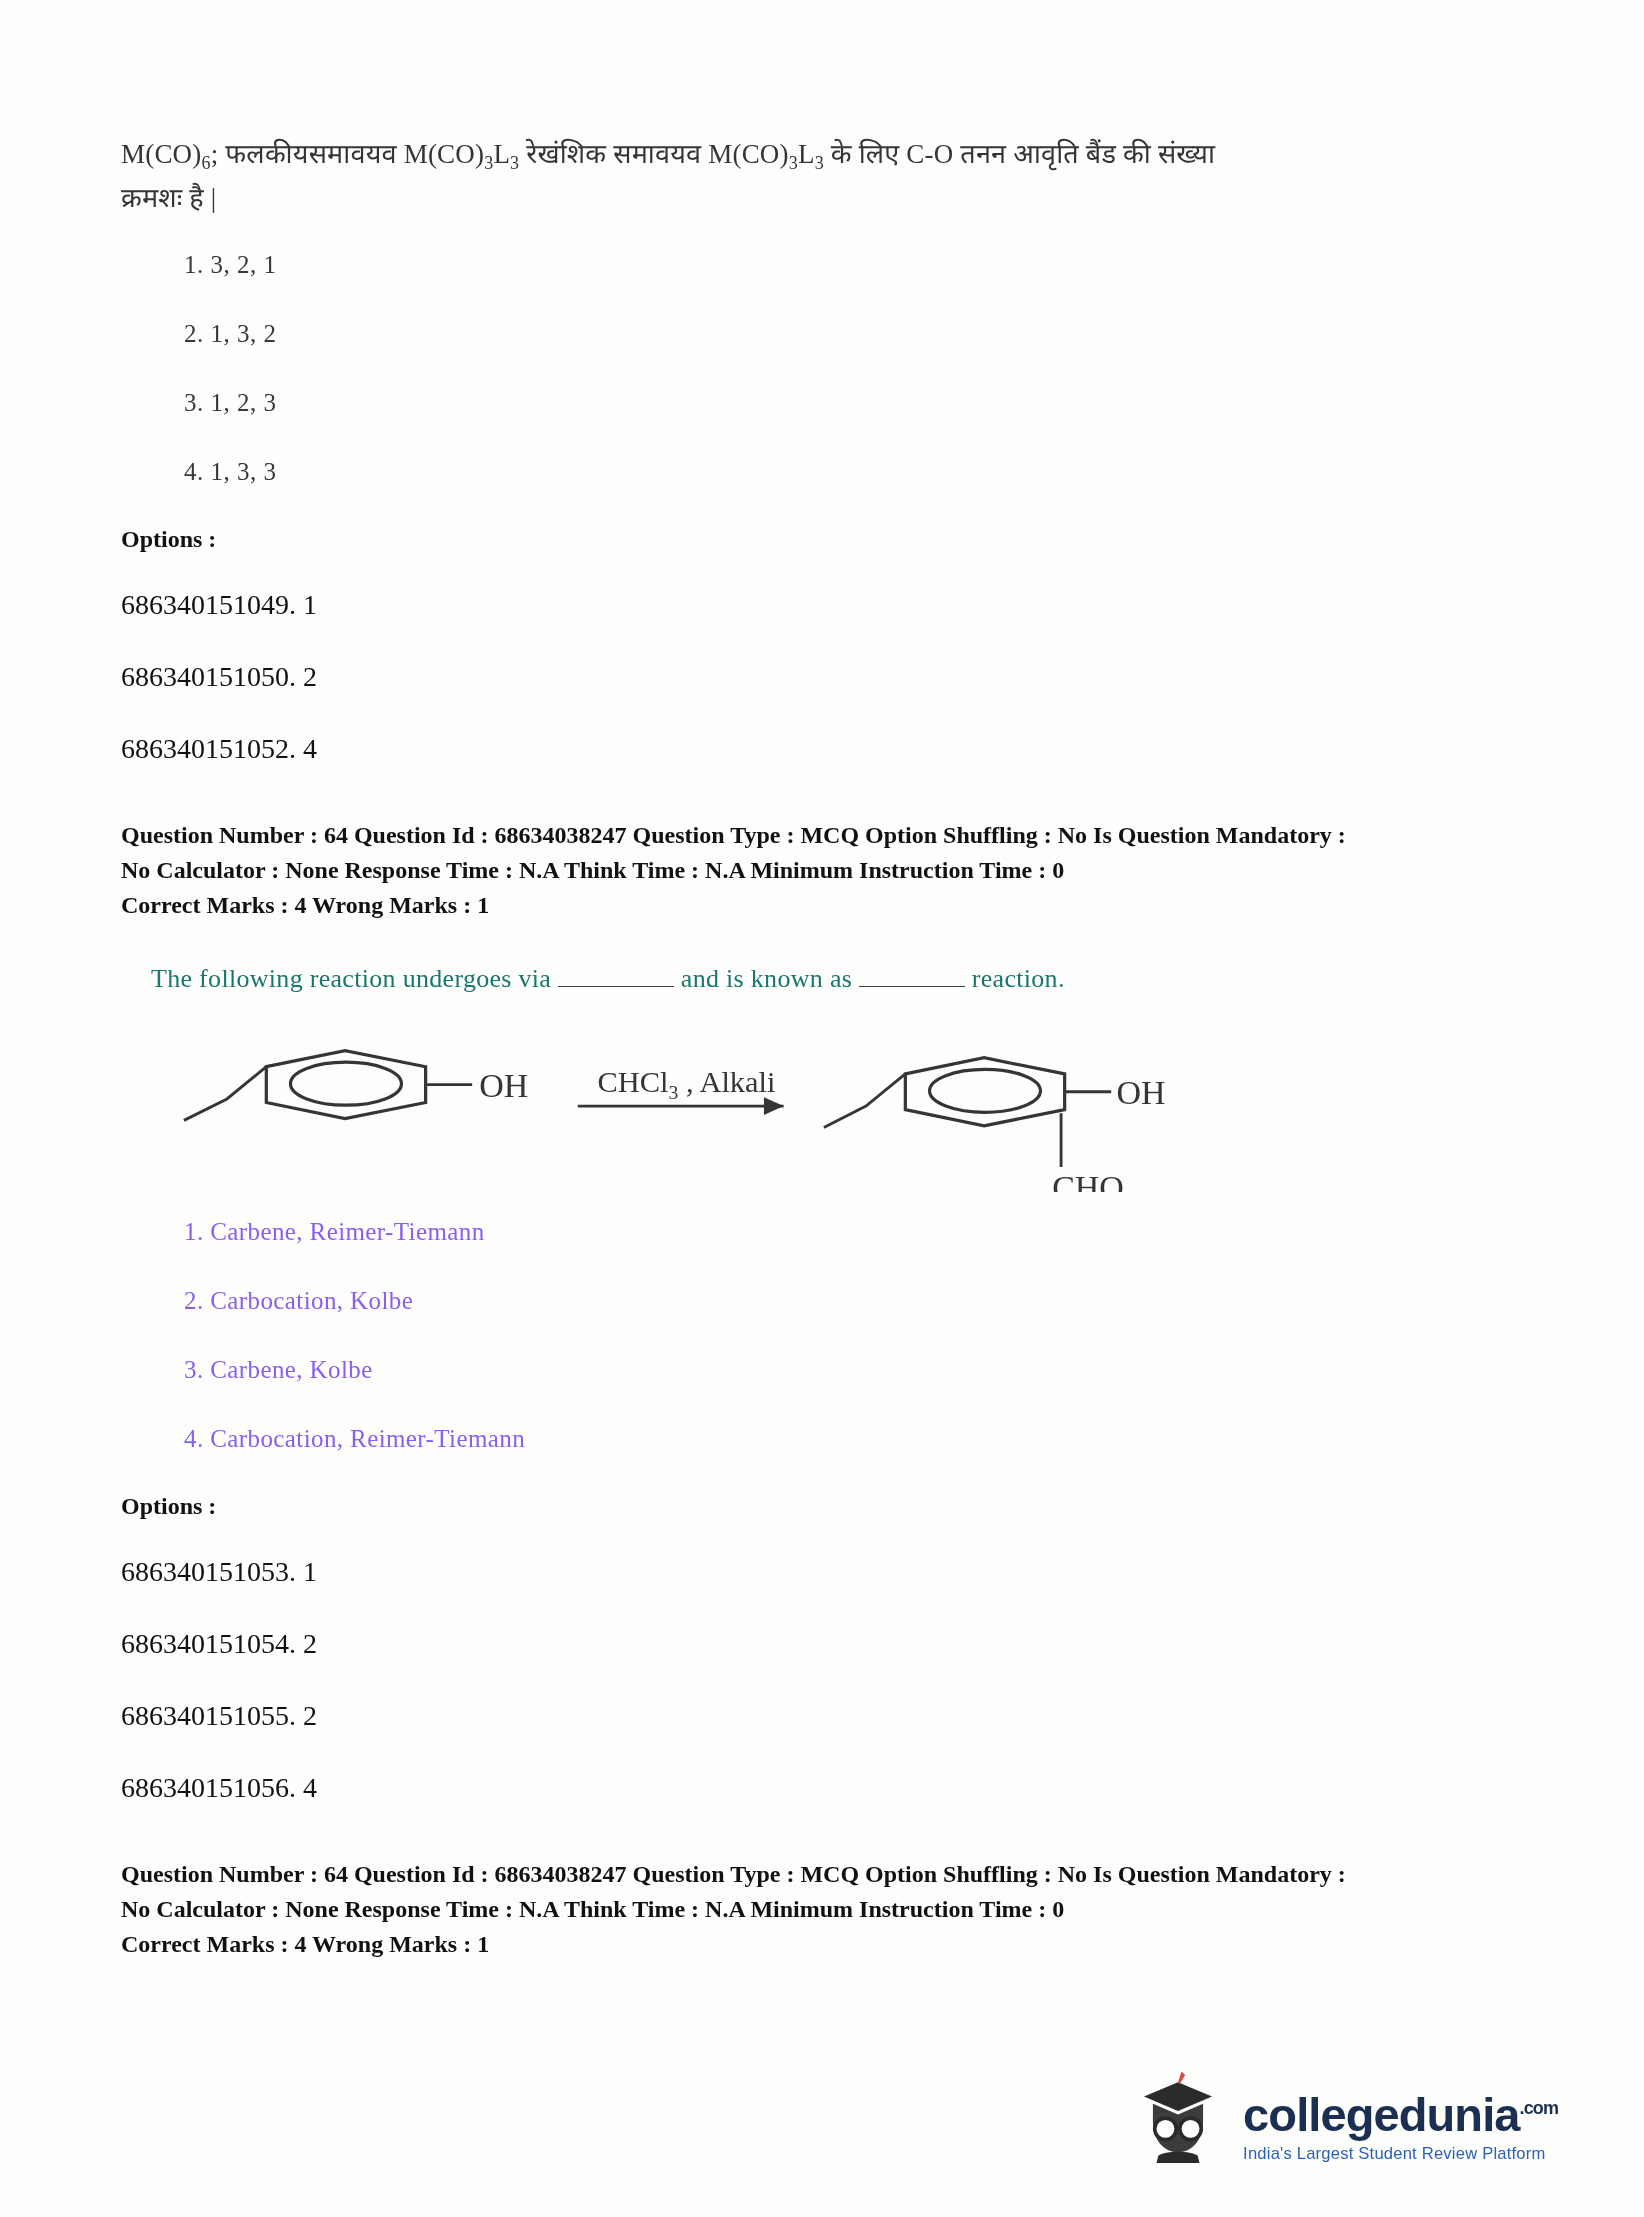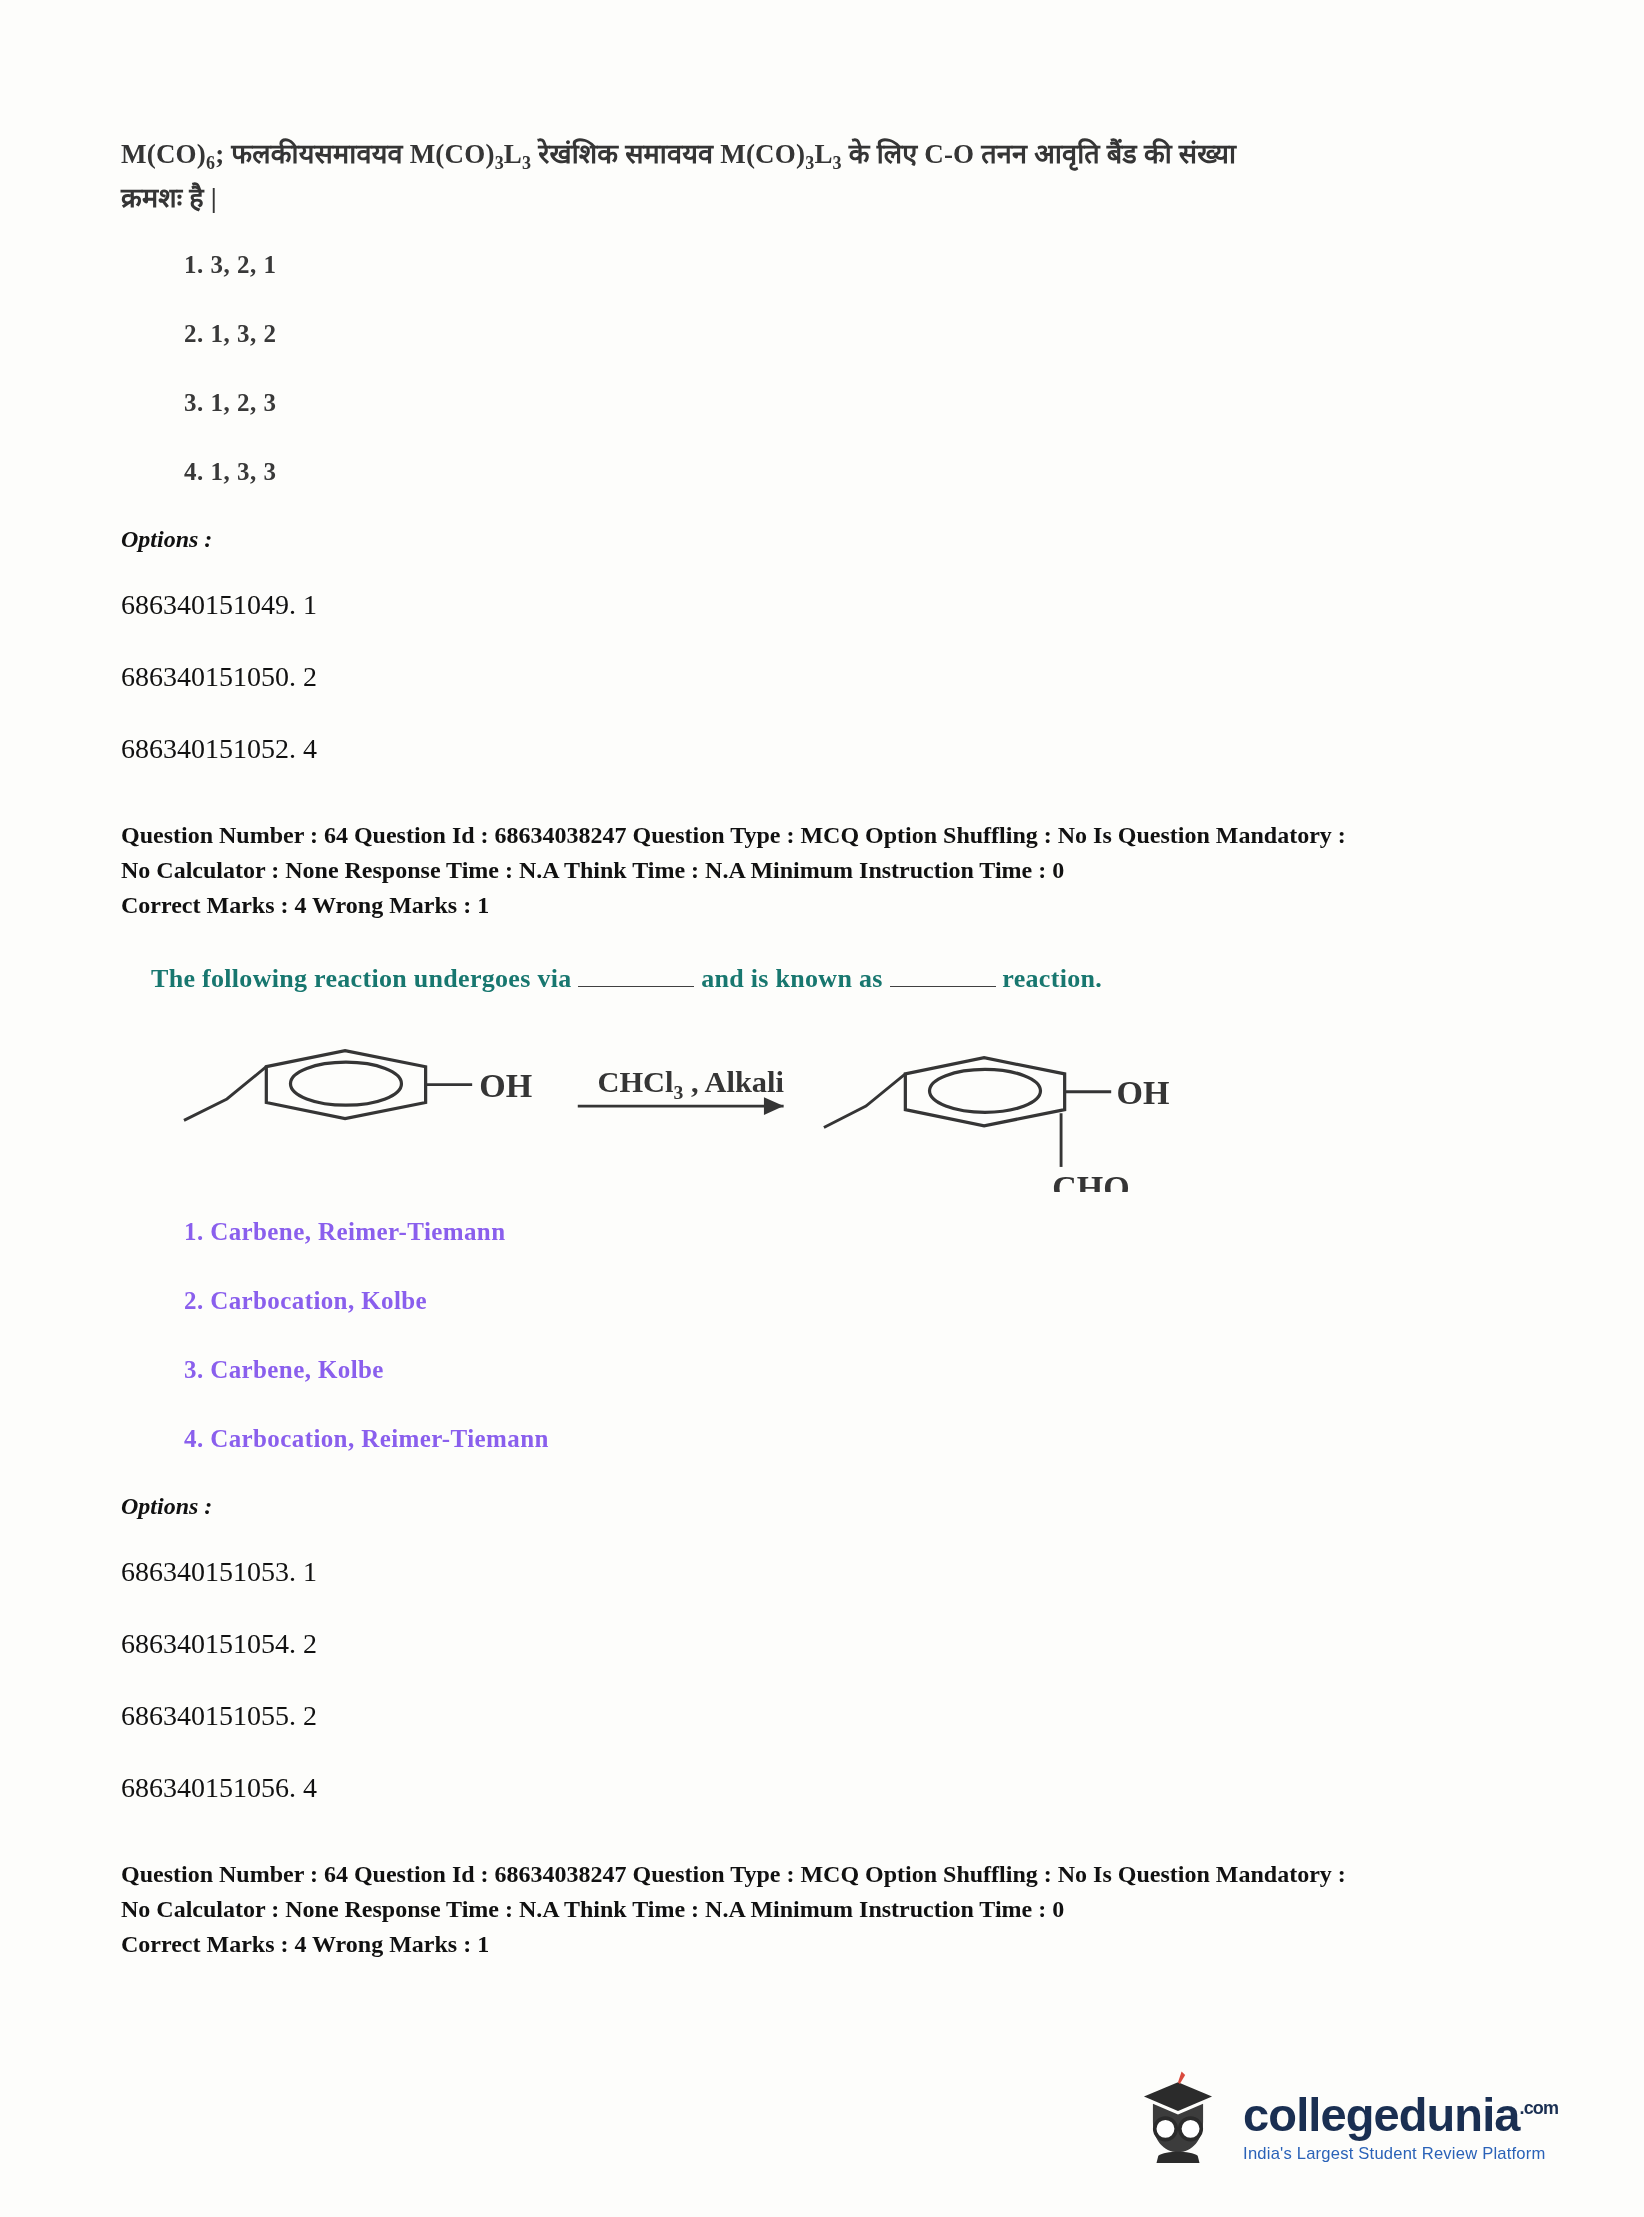--- a/index.html
+++ b/index.html
@@ -25,21 +25,20 @@
     left: 121px;
     top: 134px;
     width: 1406px;
   }
 
   
   .scan {
     font-family: "Liberation Serif", serif;
     color: #2b2b2b;
     filter: contrast(0.92);
-    font-weight: bold;
   }
   .scan-stem {
     font-size: 27px;
     line-height: 1.55;
     letter-spacing: 0.2px;
     color: #2e2e2e;
   }
   .scan-stem .sub {
     font-size: 18px;
     vertical-align: sub;
@@ -55,21 +54,20 @@
     color: #333333;
     letter-spacing: 0.5px;
   }
 
   
   .options-label {
     font-weight: bold;
     font-size: 24px;
     margin-top: 36px;
     margin-bottom: 5.4px;
-    font-style: italic;
   }
   .opt-id {
     font-size: 28px;
     line-height: 1.42;
     margin-top: 32px;
   }
 
   
   .meta {
     font-weight: bold;

